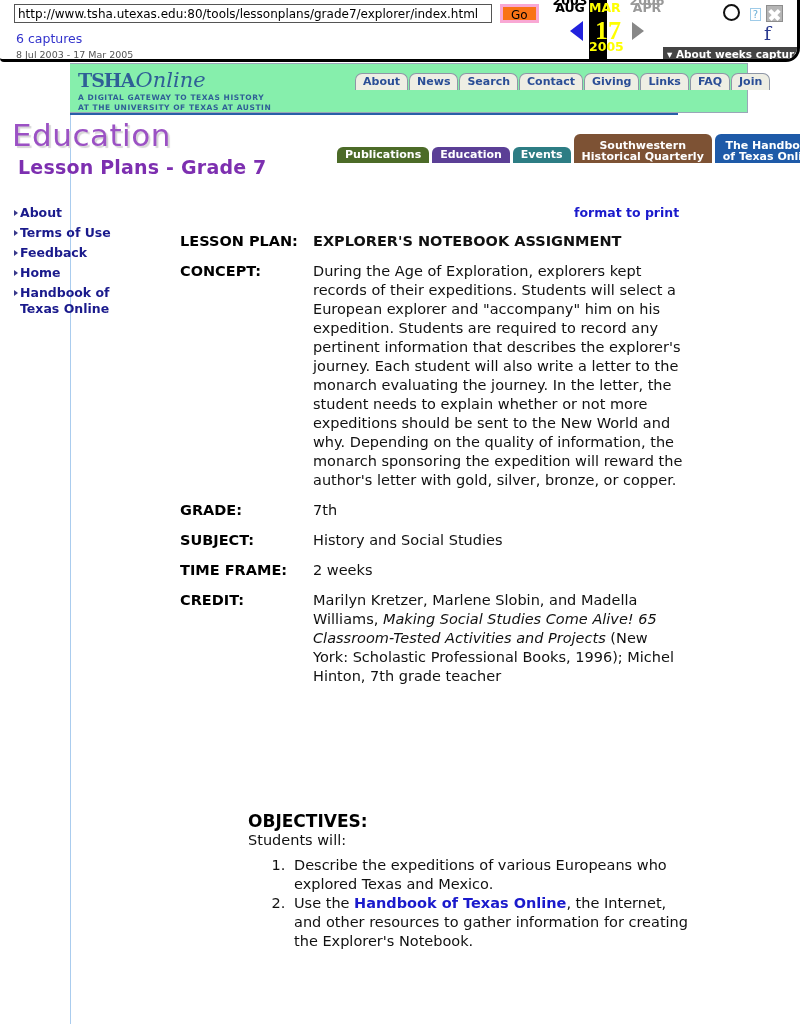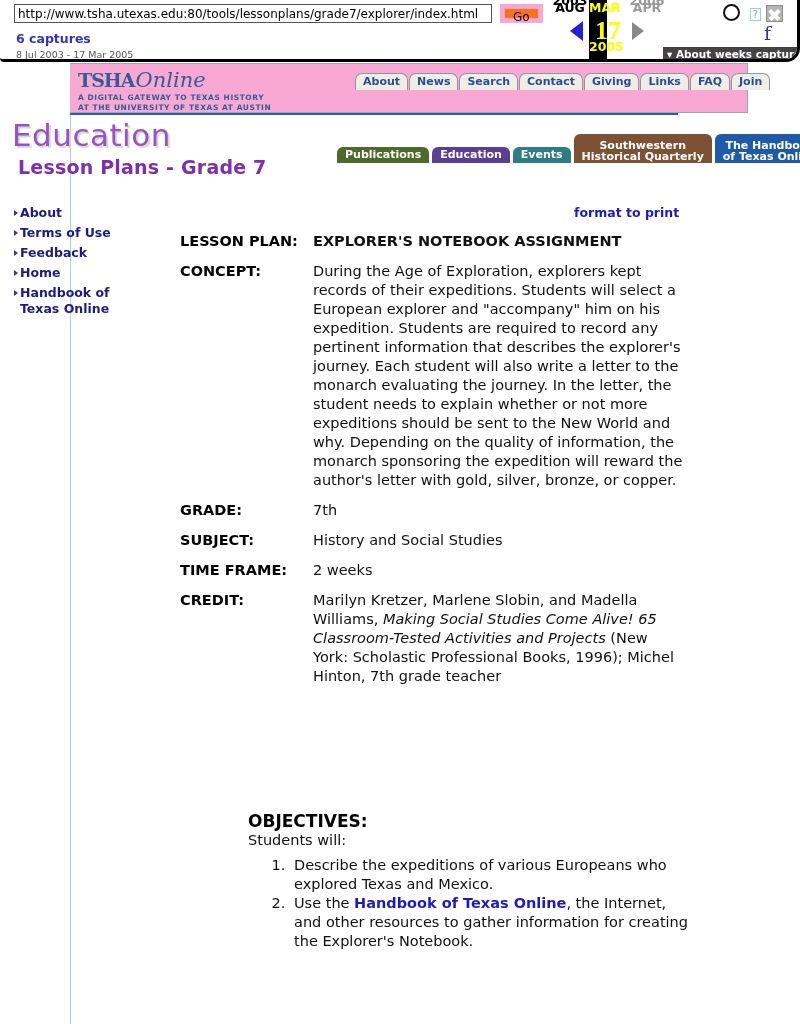--- a/index.html
+++ b/index.html
@@ -32,29 +32,29 @@
     border: 1px solid #555;
     background: #fff;
     font-family: "DejaVu Sans", "Liberation Sans", sans-serif;
     font-size: 12px;
     color: #000;
     padding: 1px 3px;
     line-height: 15px;
   }
   #wb-go {
     height: 19px; min-width: 38px;
-    border: 5px solid #f9a8d4; background: #f97316;
+    border: 3px solid #f9a8d4; background: #f97316;
     font-family: "DejaVu Sans", "Liberation Sans", sans-serif;
     font-size: 12px; color: #000;
     padding: 0 8px; cursor: pointer;
     line-height: 16px;
   }
   #wb-captures {
     position: absolute; left: 16px; top: 31px;
-    color: #3333cc; font-size: 12.5px; font-weight: bold;
+    color: #3333cc; font-size: 12.5px; font-weight: normal;
   }
   #wb-range {
     position: absolute; left: 16px; top: 49px;
     color: #555; font-size: 9.5px;
   }
 
   
   .wb-col { position: absolute; top: 0; width: 40px; text-align: center; }
   #wb-col-prev { left: 550px; }
   #wb-col-cur  { left: 589px; width: 18px; background: #000; height: 62px; }
@@ -137,21 +137,21 @@
   #leftrule {
     position: absolute; left: 70px; top: 52px;
     width: 1px; height: 910px;
     background: #aaccee;
   }
 
   
   #sitehead {
     position: absolute; left: 70px; top: 1px;
     width: 678px; height: 50px;
-    background: #f9a8d4;
+    background: #86efac;
     border: 1px solid #9aa6b8;
     border-left: none;
   }
   #logo {
     position: absolute; left: 8px; top: 4px;
   }
   .logo-tsha {
     font-family: "DejaVu Serif", "Liberation Serif", serif;
     font-weight: bold; font-size: 19px; color: #2f5f96;
     letter-spacing: -1px;

